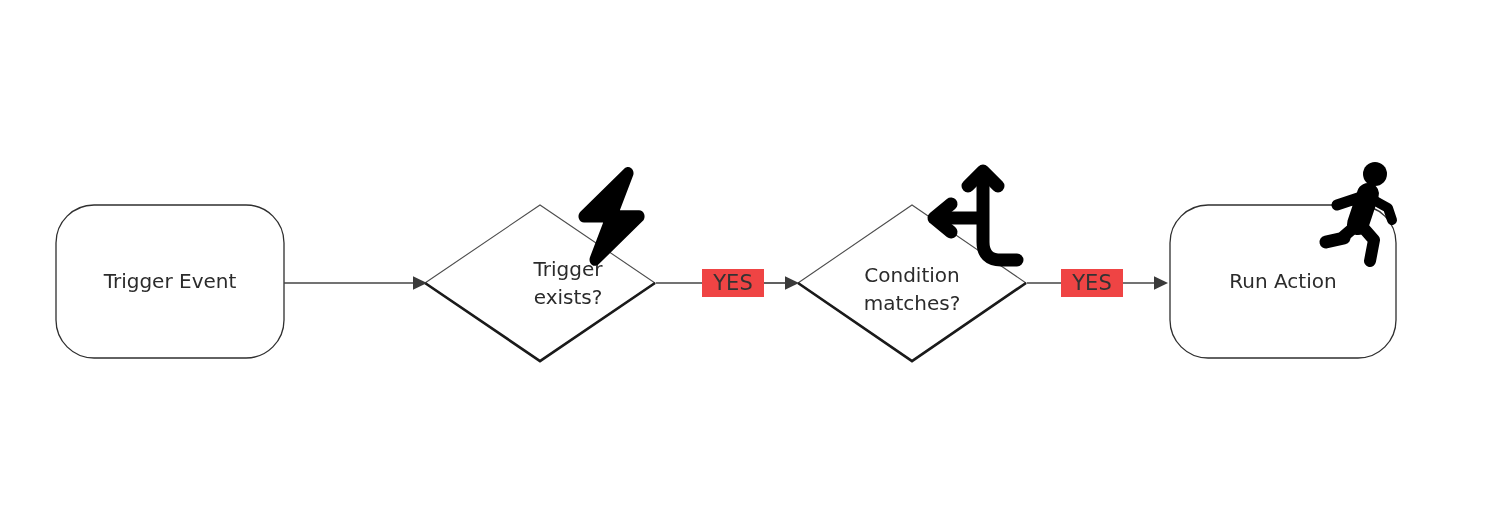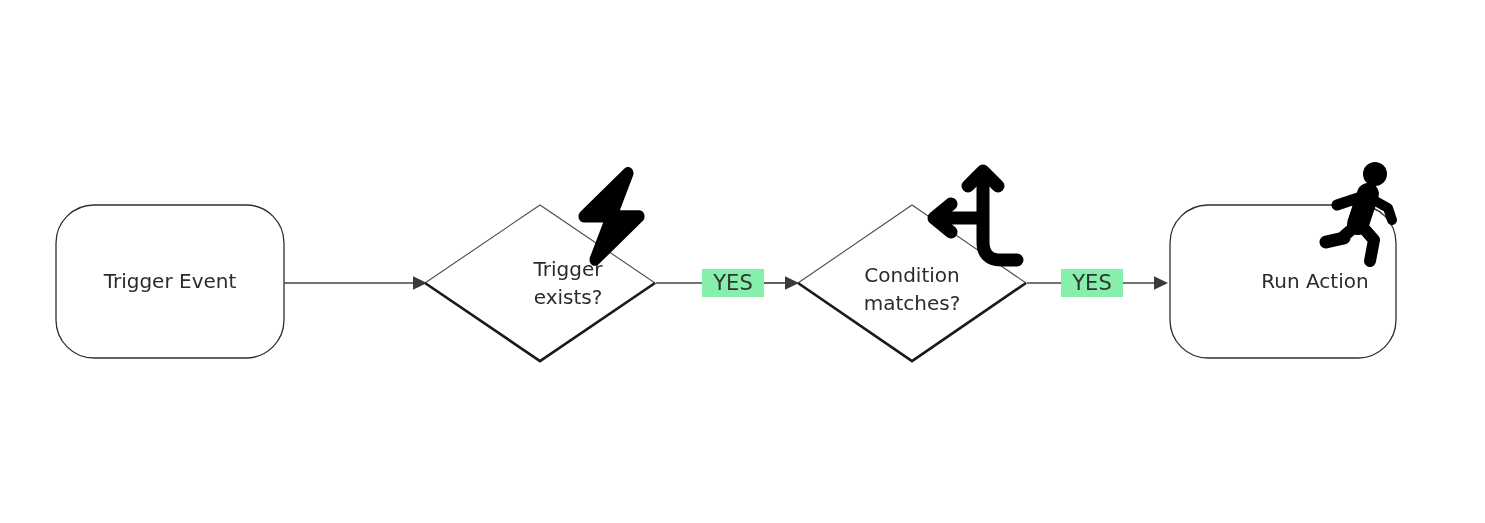--- a/index.html
+++ b/index.html
@@ -26,32 +26,32 @@
     align-items: center;
     justify-content: center;
     text-align: center;
     font-size: 20px;
     line-height: 1.42;
     color: #2b2b2b;
   }
   .lbl-device  { left: 57px;   top: 205px; width: 226px; height: 153px; }
   .lbl-trigger { left: 513px;  top: 205px; width: 110px; height: 156px; }
   .lbl-cond    { left: 852px;  top: 211px; width: 120px; height: 156px; }
-  .lbl-run     { left: 1172px; top: 205px; width: 222px; height: 153px; padding-left: 32px; }
+  .lbl-run     { left: 1172px; top: 205px; width: 222px; height: 153px; }
   .edge-label {
     position: absolute;
     top: 269px;
     width: 62px;
     height: 28px;
     display: flex;
     align-items: center;
     justify-content: center;
     font-size: 21px;
     color: #333333;
-    background: #86efac;
+    background: #ef4444;
   }
   .yes-1 { left: 702px; }
   .yes-2 { left: 1061px; }
 </style>
 </head>
 <body>
 
 <div class="canvas">
 
   <svg width="1485" height="523" viewBox="0 0 1485 523">

